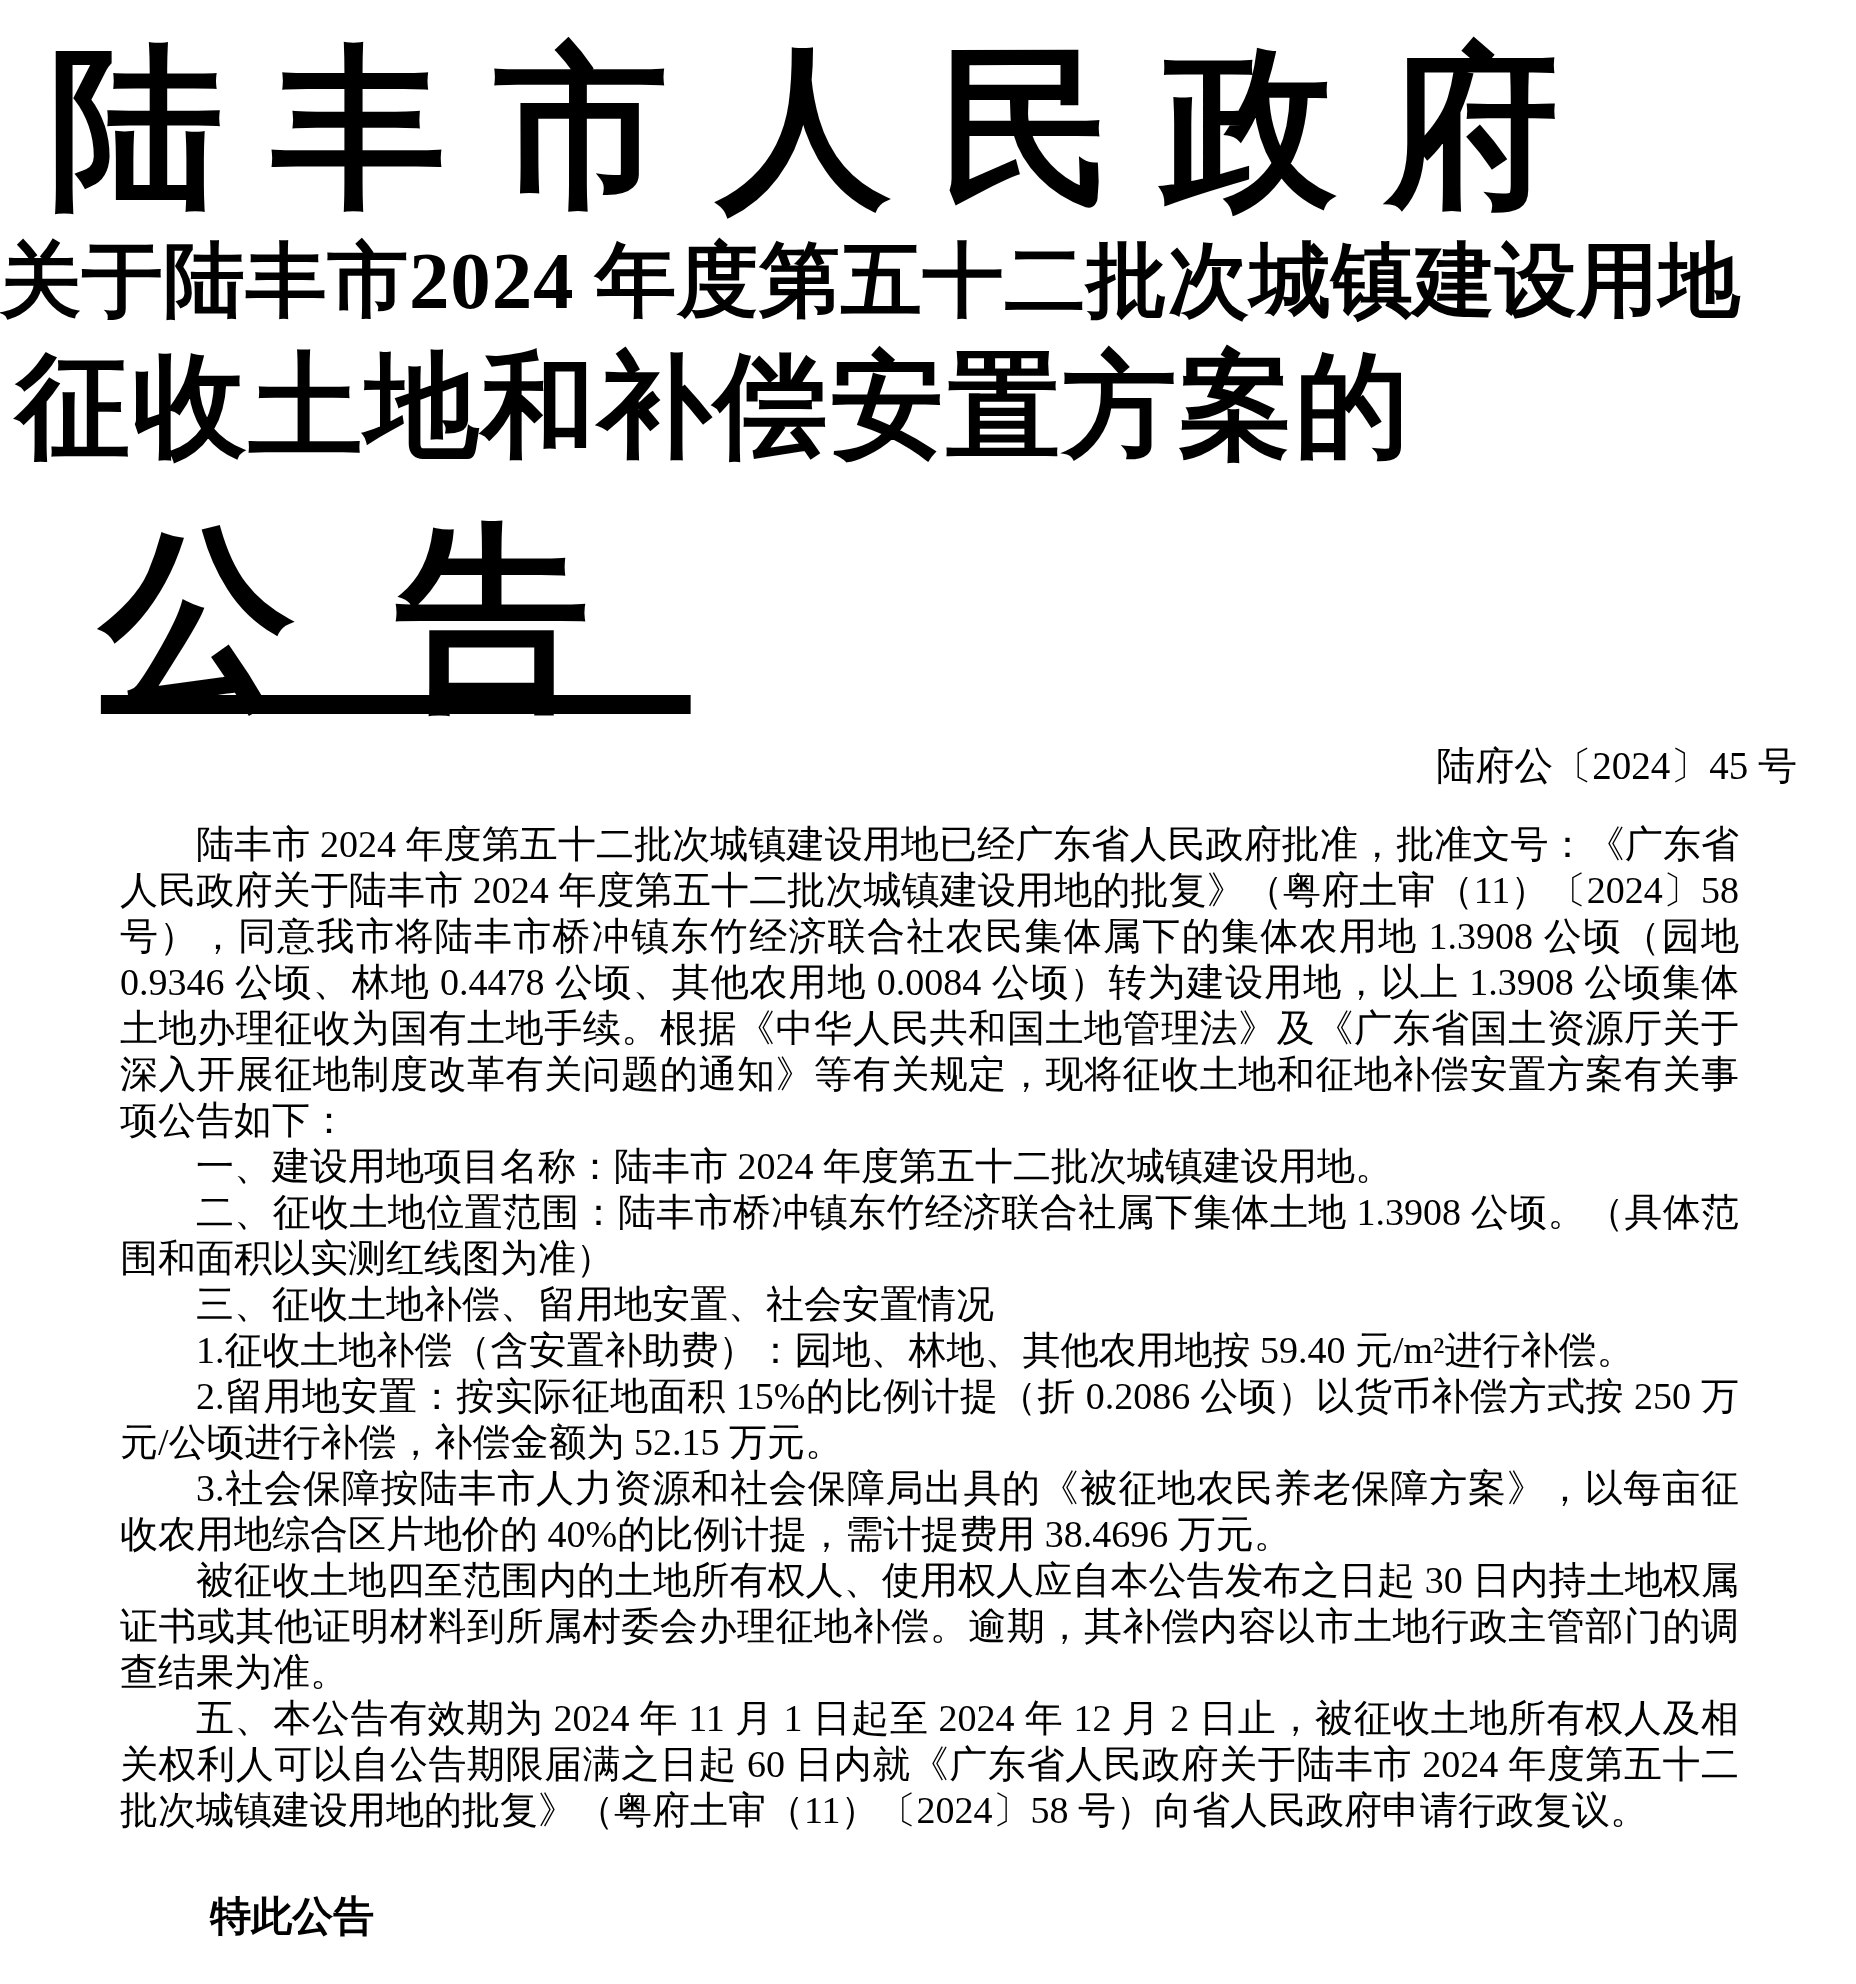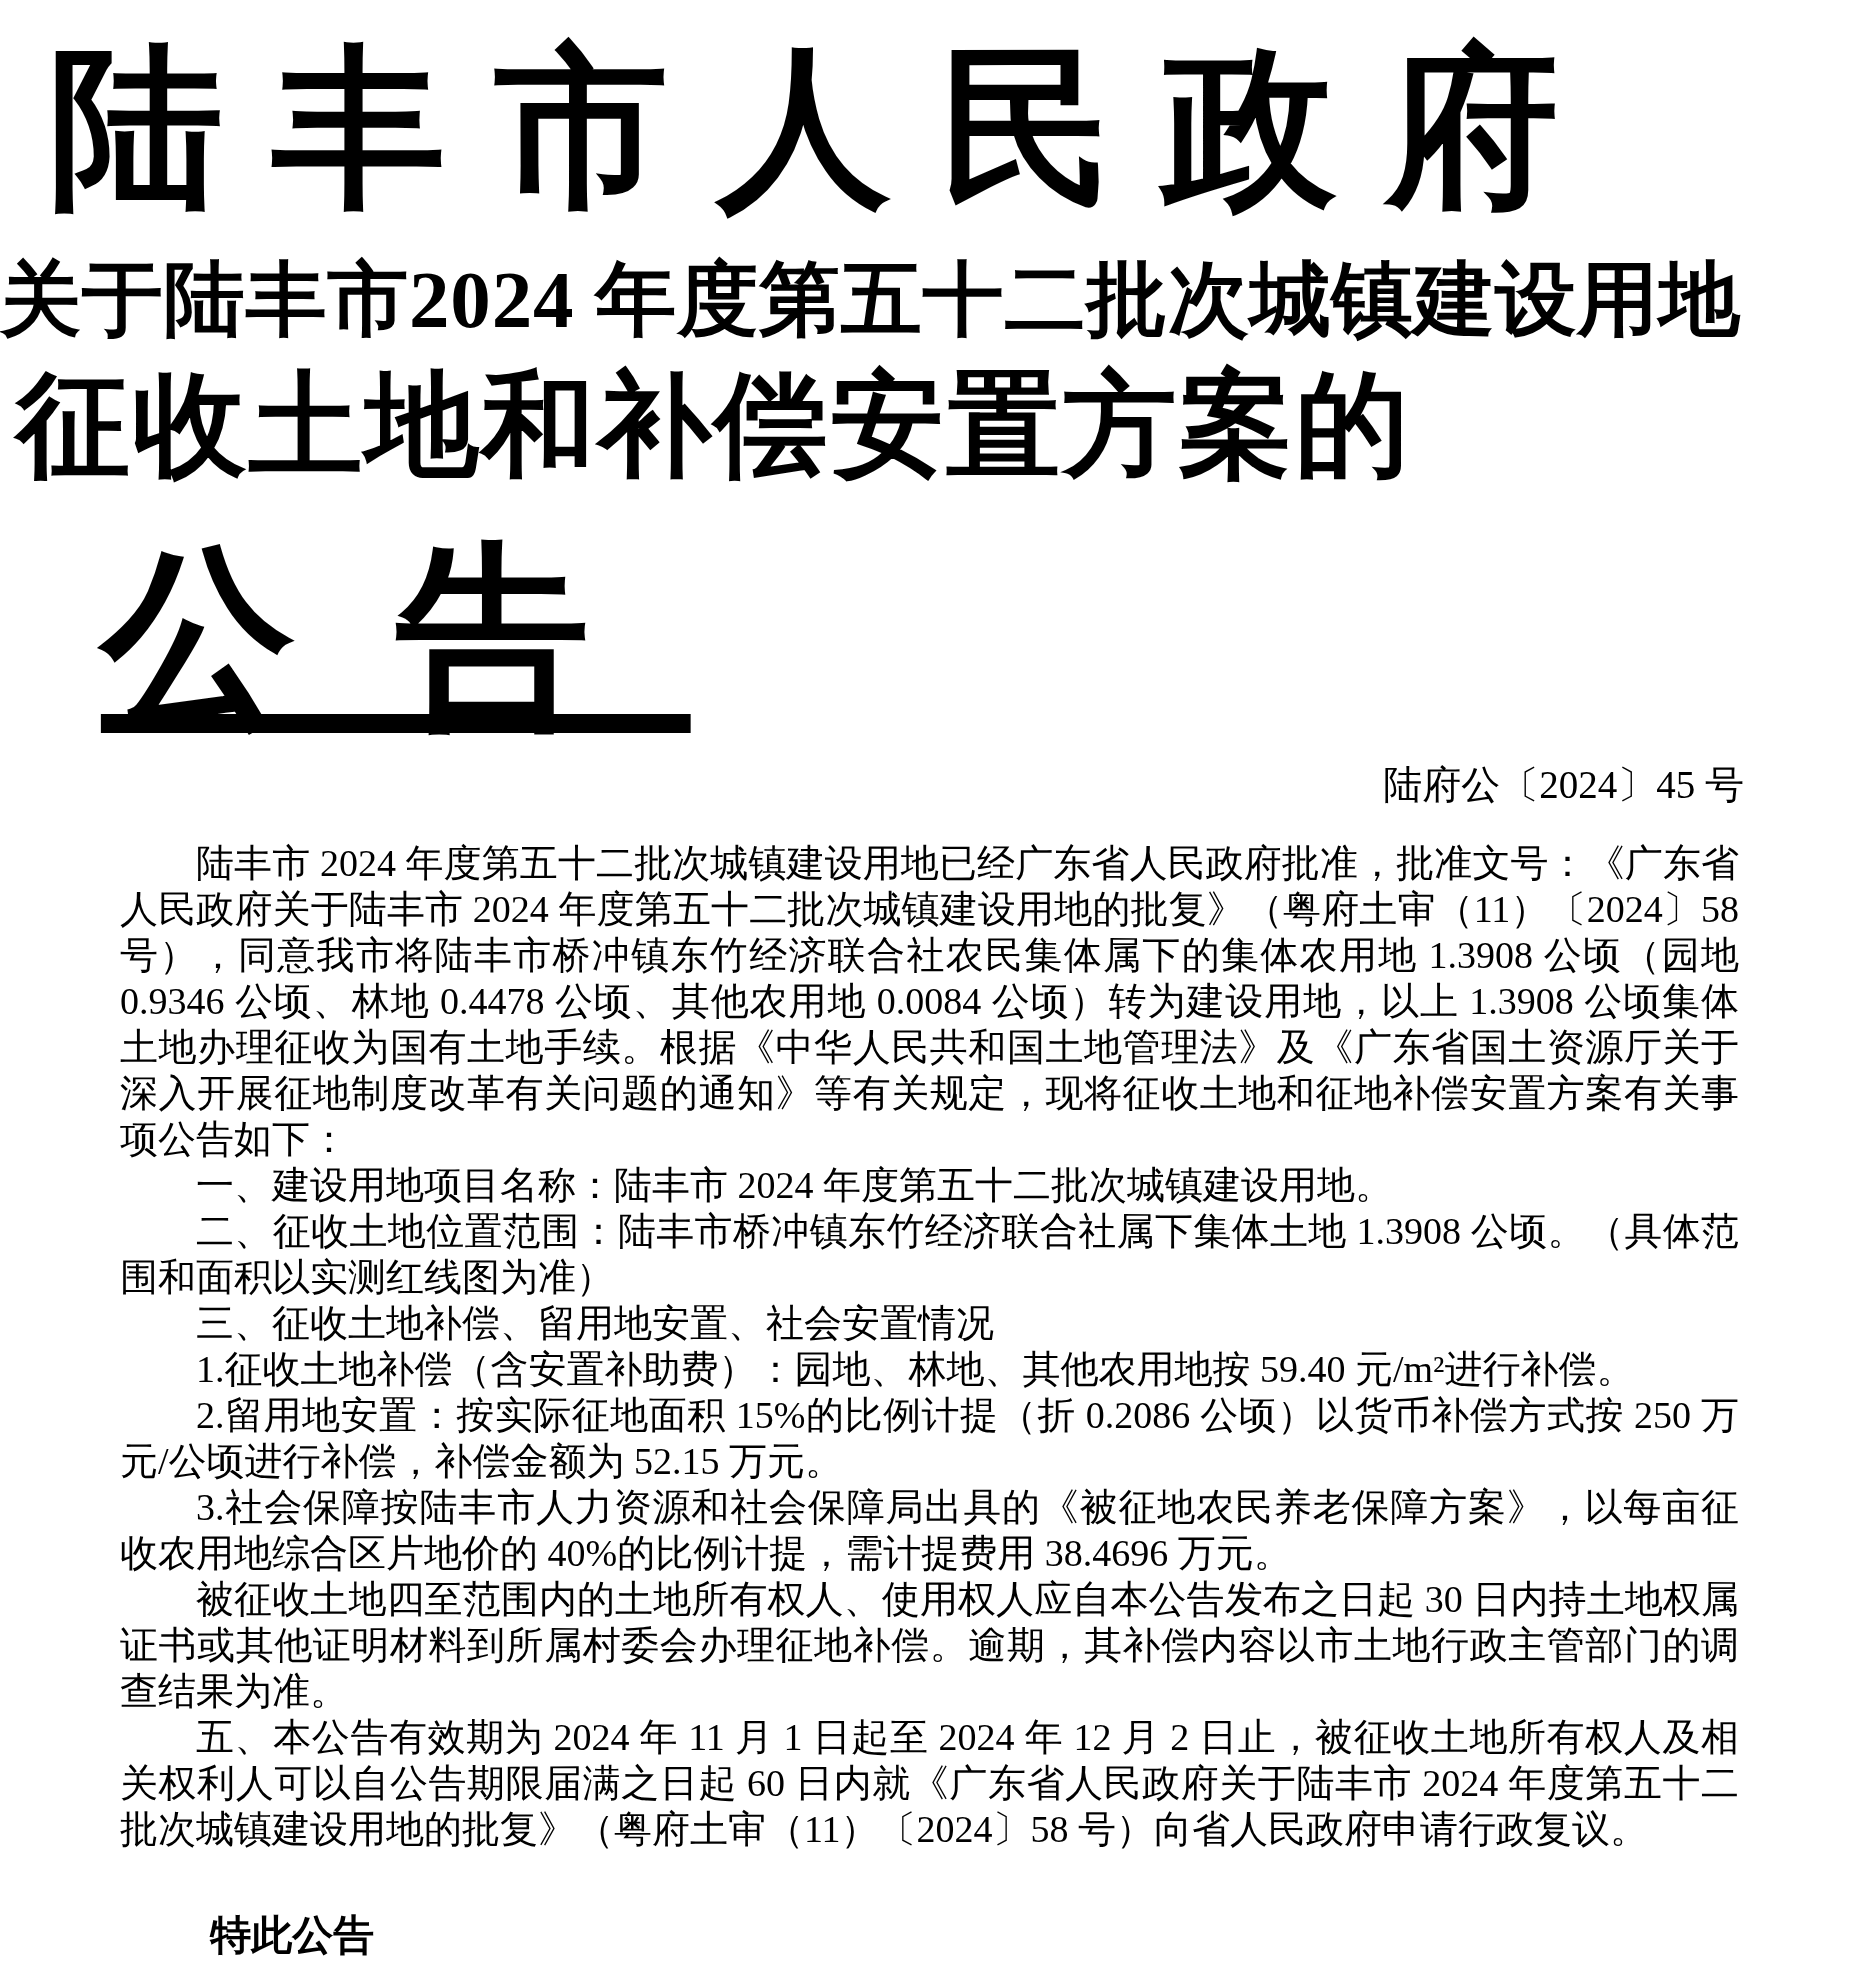--- a/index.html
+++ b/index.html
@@ -4,25 +4,25 @@
 <style>
   html,body{margin:0;padding:0;background:#888;}
   .sheet{
     position:relative; width:1857px; height:2629px; background:#ffffff;
     font-family:"Liberation Serif","DejaVu Serif",serif; color:#000;
     overflow:hidden; margin:0 auto;
   }
   
   .head{padding-top:38px; }
   .t1{font-size:174px; line-height:1.06; font-weight:900; letter-spacing:0.28em; text-indent:0.28em; white-space:nowrap;}
-  .t2{font-size:81px; line-height:1.15; font-weight:900; margin-top:32px; white-space:nowrap; letter-spacing:0.01em;}
+  .t2{font-size:81px; line-height:1.15; font-weight:900; margin-top:13px; white-space:nowrap; letter-spacing:0.01em;}
   .t3{font-size:114px; line-height:1.12; font-weight:900; margin-top:14.3px; white-space:nowrap; letter-spacing:0.02em;padding-left:16px;}
   .t4{font-size:194px; line-height:1.08; font-weight:900; margin-top:44px; letter-spacing:0.52em; text-indent:0.52em; white-space:nowrap;text-decoration:underline;}
   
-  .docno{margin-top:20.6px; text-align:right; padding-right:113px; font-size:39px; line-height:1.1;}
+  .docno{margin-top:20.6px; text-align:right; padding-right:60px; font-size:39px; line-height:1.1;}
   
   .body{margin:33px 118px 0 120px; font-size:38px; line-height:46px; text-align:justify; text-justify:inter-character;}
   .body p{margin:0; text-indent:2em;}
   .body p.closing{font-weight:bold; font-size:41px; text-indent:2.2em; margin-top:60px;}
 </style>
 </head>
 <body>
 
 <div class="sheet">
 

